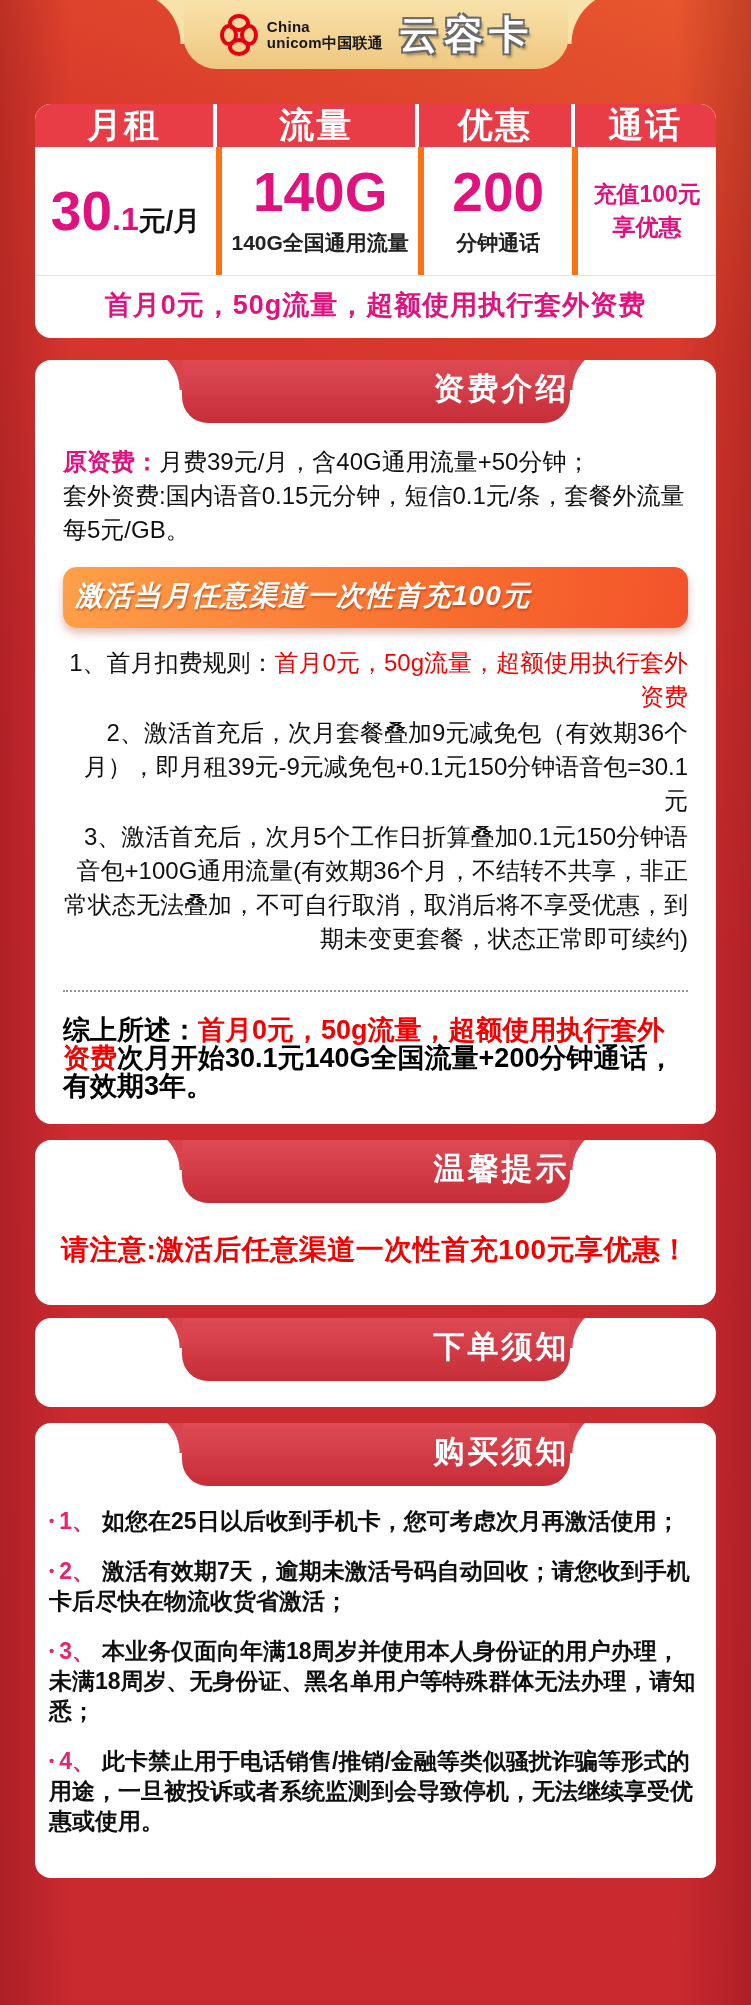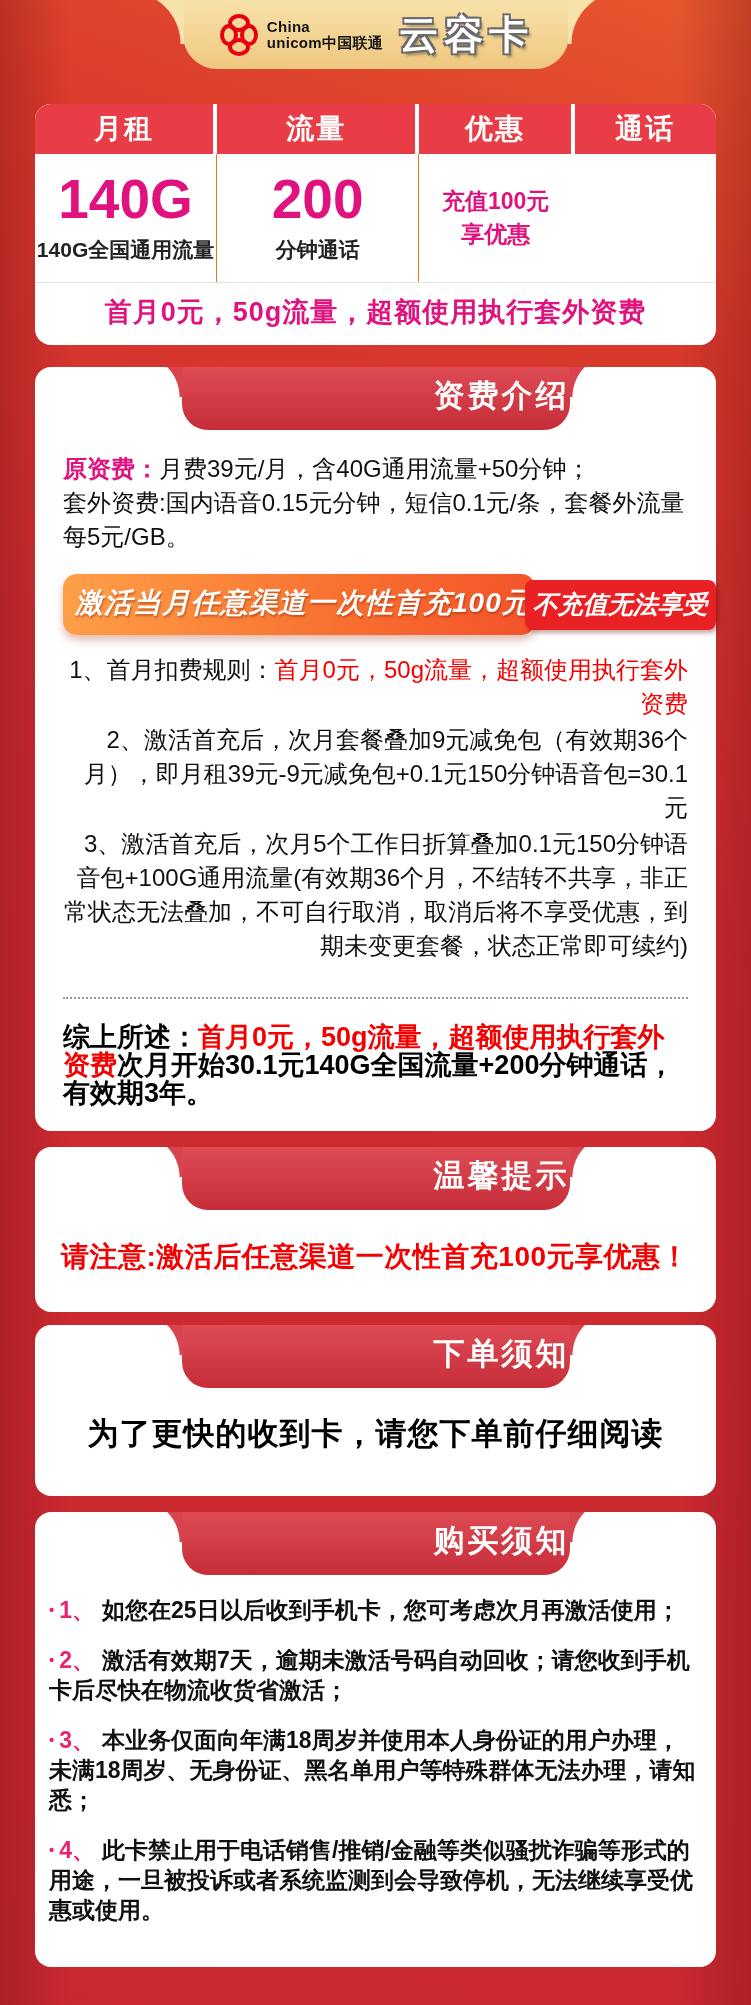--- a/index.html
+++ b/index.html
@@ -28,25 +28,25 @@
   .ribbon{position:relative;width:388px;margin:0 auto;background:linear-gradient(180deg,#de4b54,#c62d39);
     color:#fff;font-size:31px;font-weight:bold;letter-spacing:3px;text-align:right;
     padding:8px 0 13px;border-radius:0 0 26px 26px;}
   .ribbon::before,.ribbon::after{content:"";position:absolute;top:0;width:46px;height:30px;}
   .ribbon::before{left:-45px;background:radial-gradient(circle at 0 100%,rgba(0,0,0,0) 0 42px,#d8444e 43px);}
   .ribbon::after{right:-45px;background:radial-gradient(circle at 100% 100%,rgba(0,0,0,0) 0 42px,#d8444e 43px);}
 
   
   .plan{margin-top:14px;border-radius:16px;overflow:hidden;}
   .plan-head{display:grid;grid-template-columns:180fr 201fr 153fr 143fr;column-gap:4px;background:#fff;}
-  .ph{background:#e83c46;color:#fff;font-size:28px;font-weight:bold;letter-spacing:2px;
-    height:50px;display:flex;align-items:center;justify-content:center;}
+  .ph{background:#e83c46;color:#fff;font-size:35px;font-weight:bold;letter-spacing:2px;
+    height:43px;display:flex;align-items:center;justify-content:center;}
   .plan-body{display:grid;grid-template-columns:180fr 201fr 153fr 143fr;}
   .pc{display:flex;flex-direction:column;align-items:center;justify-content:center;
-    height:128px;border-left:1px solid #f97316;}
+    height:128px;border-left:6px solid #f97316;}
   .pc:first-child{border-left:none;}
   .big{color:#e0137e;font-size:55px;font-weight:bold;line-height:1;}
   .dec{color:#e0137e;font-size:32px;font-weight:bold;}
   .unit{color:#111;font-size:27px;font-weight:bold;}
   .baseline{display:flex;align-items:baseline;}
   .sub{color:#222;font-size:21px;font-weight:600;margin-top:9px;}
   .m1{color:#e0137e;font-size:23px;font-weight:bold;line-height:1.45;}
   .plan-notice{border-top:1px solid #e3e3e3;color:#e0137e;font-size:27px;font-weight:bold;
     text-align:center;padding:11px 0 15px;letter-spacing:1px;}
 
@@ -110,20 +110,27 @@
 
   <div class="card plan">
     <div class="plan-head">
       <div class="ph">月租</div>
       <div class="ph">流量</div>
       <div class="ph">优惠</div>
       <div class="ph">通话</div>
     </div>
     <div class="plan-body">
       <div class="pc">
+        <div class="baseline">
+          <span class="big">30</span>
+            <span class="dec">.1</span>
+            <span class="unit">元/月</span>
+        </div>
+      </div>
+      <div class="pc">
         <div class="big">140G</div>
         <div class="sub">140G全国通用流量</div>
       </div>
       <div class="pc">
         <div class="big">200</div>
         <div class="sub">分钟通话</div>
       </div>
       <div class="pc">
         <div class="m1">充值100元</div>
         <div class="m1">享优惠</div>
@@ -135,21 +142,20 @@
   <div class="card tariff">
     <div class="ribbon">
       <span>资费介绍</span>
     </div>
     <div class="body-pad">
       <p class="p p-first"><span class="lab-mag">原资费：</span><span>月费39元/月，含40G通用流量+50分钟；</span></p>
       <p class="p">套外资费:国内语音0.15元分钟，短信0.1元/条，套餐外流量每5元/GB。</p>
 
       <div class="promo-row">
         <div class="promo">激活当月任意渠道一次性首充100元</div>
-        <div class="promo-tag">不充值无法享受</div>
       </div>
 
       <p class="p rule"><span>1、首月扣费规则：</span><span class="red">首月0元，50g流量，超额使用执行套外资费</span></p>
       <p class="p rule">2、激活首充后，次月套餐叠加9元减免包（有效期36个月），即月租39元-9元减免包+0.1元150分钟语音包=30.1元</p>
       <p class="p rule">3、激活首充后，次月5个工作日折算叠加0.1元150分钟语音包+100G通用流量(有效期36个月，不结转不共享，非正常状态无法叠加，不可自行取消，取消后将不享受优惠，到期未变更套餐，状态正常即可续约)</p>
 
       <hr class="dotted">
 
       <p class="summary"><span>综上所述：</span><span class="red">首月0元，50g流量，超额使用执行套外资费</span><span>次月开始30.1元140G全国流量+200分钟通话，有效期3年。</span></p>
     </div>
@@ -159,21 +165,20 @@
     <div class="ribbon">
       <span>温馨提示</span>
     </div>
     <p class="tips-txt">请注意:激活后任意渠道一次性首充100元享优惠！</p>
   </div>
 
   <div class="card order">
     <div class="ribbon">
       <span>下单须知</span>
     </div>
-    <div class="order-head">为了更快的收到卡，请您下单前仔细阅读</div>
   </div>
 
   <div class="card buy">
     <div class="ribbon">
       <span>购买须知</span>
     </div>
     <div style="margin-top:16px;">
       <p class="bnote"><span class="bullet">•</span><span class="num">1、</span><span>如您在25日以后收到手机卡，您可考虑次月再激活使用；</span></p>
       <p class="bnote"><span class="bullet">•</span><span class="num">2、</span><span>激活有效期7天，逾期未激活号码自动回收；请您收到手机卡后尽快在物流收货省激活；</span></p>
       <p class="bnote"><span class="bullet">•</span><span class="num">3、</span><span>本业务仅面向年满18周岁并使用本人身份证的用户办理，未满18周岁、无身份证、黑名单用户等特殊群体无法办理，请知悉；</span></p>

